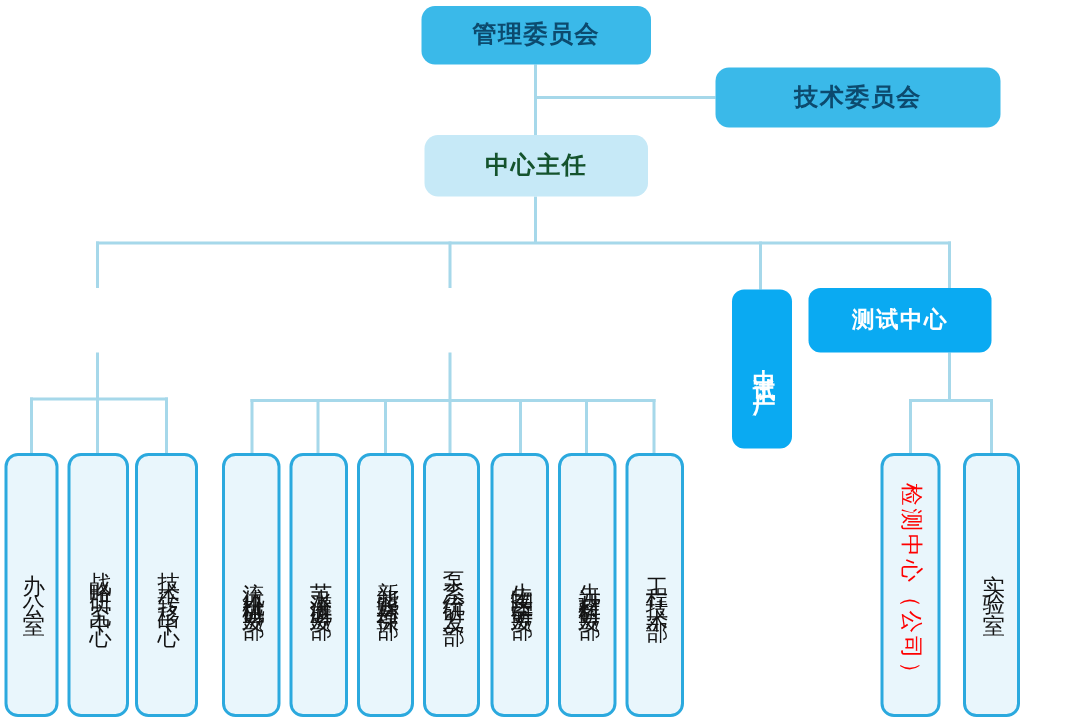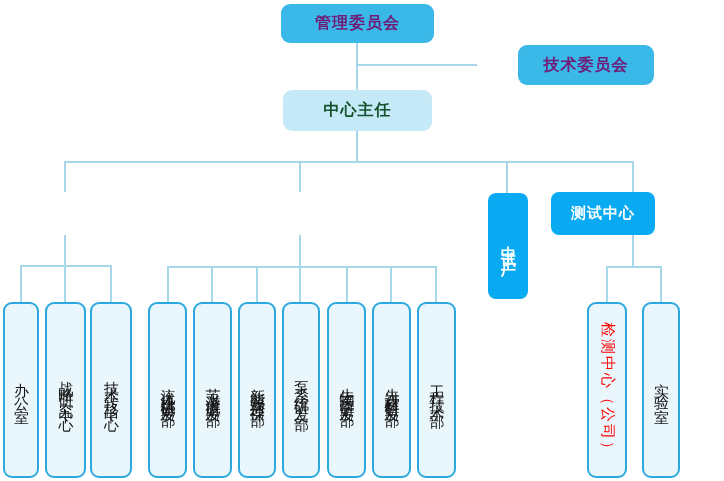--- a/index.html
+++ b/index.html
@@ -13,21 +13,21 @@
   }
   
   .vl, .hl { position: absolute; background: #a6d8ea; }
   .vl { width: 2px; }
   .hl { height: 2px; }
 
   
   .box-sky {
     position: absolute;
     background: #3ab9e9;
-    color: #701a75;
+    color: #0c4a6e;
     font-weight: bold;
     font-size: 16px;
     border-radius: 9px;
     display: flex;
     align-items: center;
     justify-content: center;
     letter-spacing: 1px;
     box-sizing: border-box;
   }
   
@@ -127,25 +127,25 @@
   <div class="vl" style="left:346px; top:266px; height:36px;"></div>
   <div class="vl" style="left:390px; top:266px; height:36px;"></div>
   <div class="vl" style="left:435px; top:266px; height:36px;"></div>
 
   <div class="vl" style="left:632px; top:235px; height:32px;"></div>
   <div class="hl" style="left:606px; top:266px; width:56px;"></div>
   <div class="vl" style="left:606px; top:266px; height:36px;"></div>
   <div class="vl" style="left:660px; top:266px; height:36px;"></div>
 
   <div class="box-sky" style="left:281px; top:4px; width:153px; height:39px;">管理委员会</div>
-  <div class="box-sky" style="left:477px; top:45px; width:136px; height:40px;margin-left:41px;">技术委员会</div>
+  <div class="box-sky" style="left:477px; top:45px; width:190px; height:40px;">技术委员会</div>
   <div class="box-director" style="left:283px; top:90px; width:149px; height:41px;">中心主任</div>
 
   <div class="box-pilot" style="left:488px; top:193px; width:40px; height:106px;">中试工厂</div>
-  <div class="box-dept" style="left:551px; top:192px; width:104px; height:43px;font-family:Liberation Mono, monospace;">测试中心</div>
+  <div class="box-dept" style="left:539px; top:192px; width:122px; height:43px;font-family:Liberation Mono, monospace;">测试中心</div>
 
   <div class="leaf wide-space" style="left:3px; width:36px;">办公室</div>
   <div class="leaf" style="left:45px; width:41px;">战略研究中心</div>
   <div class="leaf" style="left:90px; width:42px;">技术转移中心</div>
 
   <div class="leaf" style="left:148px; width:39px; letter-spacing:4px;">流体机械研发部</div>
   <div class="leaf" style="left:193px; width:39px; letter-spacing:4px;">节水灌溉研发部</div>
   <div class="leaf" style="left:238px; width:38px; letter-spacing:4px;">新能源与环保部</div>
   <div class="leaf" style="left:282px; width:38px;">泵系统研发部</div>
   <div class="leaf" style="left:327px; width:39px; letter-spacing:4px;">生物医学研发部</div>

